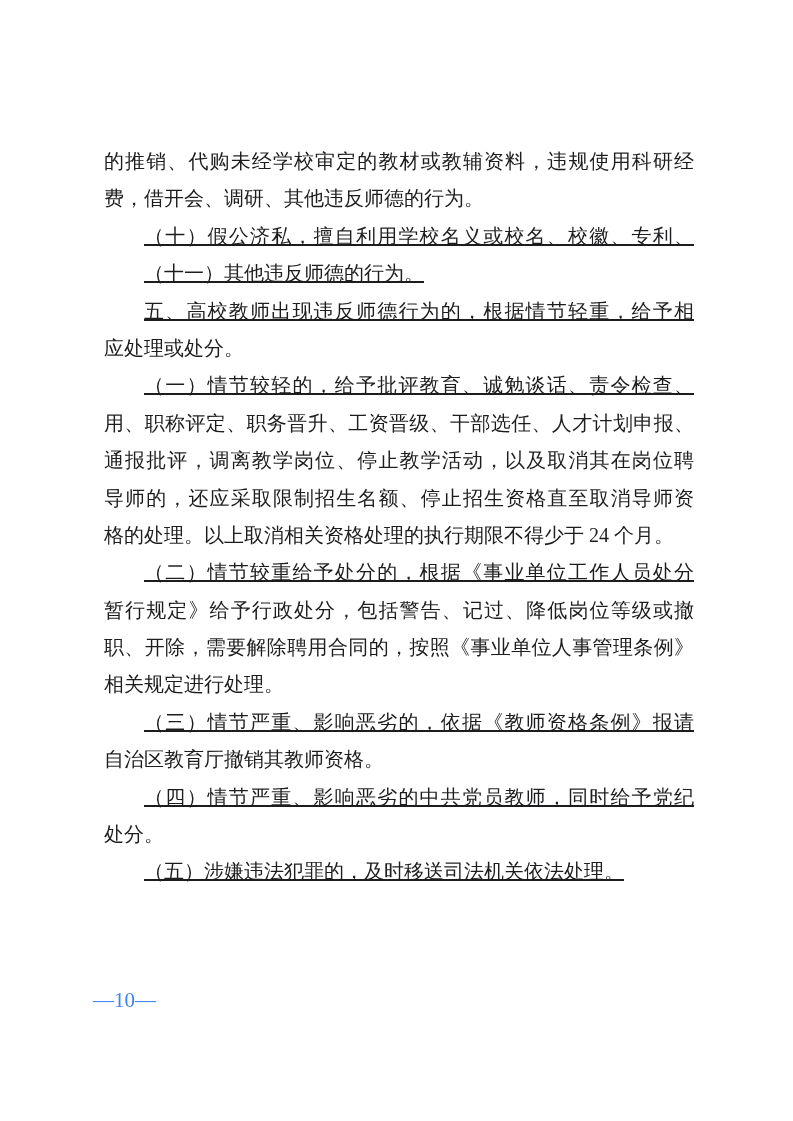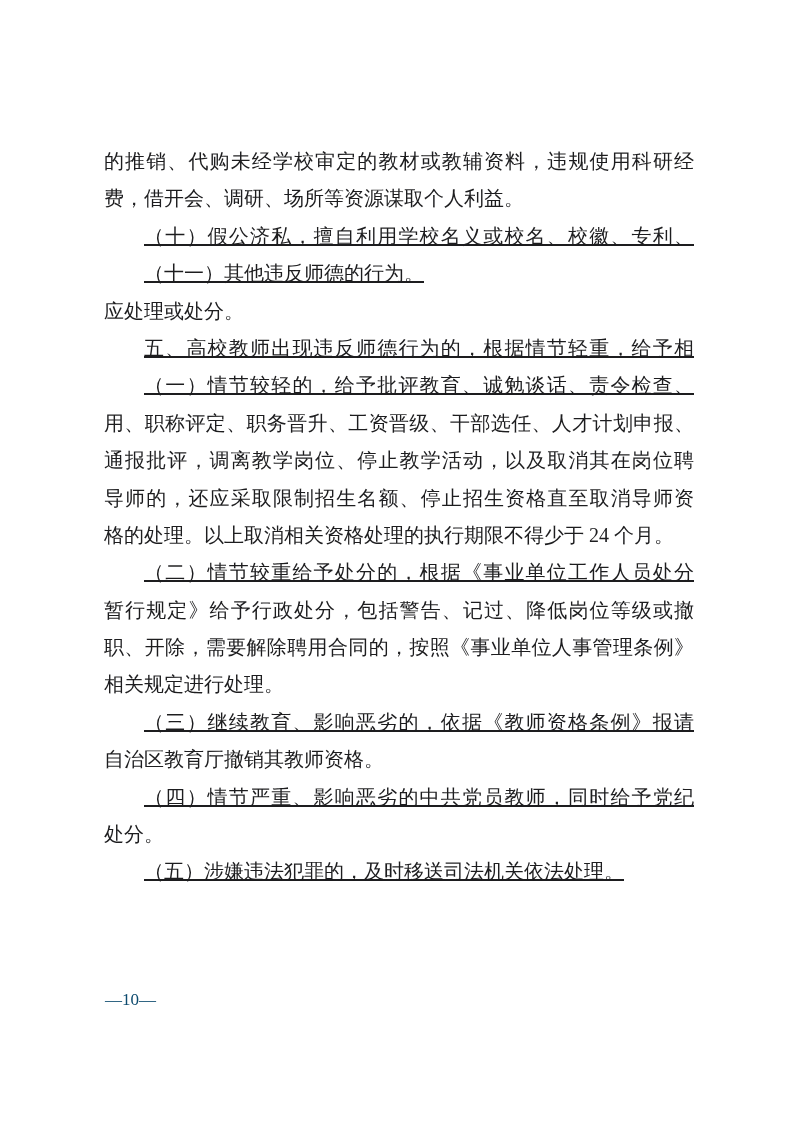--- a/index.html
+++ b/index.html
@@ -36,47 +36,47 @@
   .line.indent {
     padding-left: 40px;
     text-decoration: underline;
   }
   .line.para-end {
     text-align-last: left;
     -moz-text-align-last: left;
   }
   .footer-pagenum {
     position: absolute;
-    left: 105px;
+    left: 93px;
     top: 988px;
-    font-size: 17px;
+    font-size: 21px;
     line-height: 24px;
-    color: #0c4a6e;
+    color: #3b82f6;
   }
 </style>
 </head>
 <body>
 
 <div class="page">
   <div class="doc-body">
       <div class="line">的推销、代购未经学校审定的教材或教辅资料，违规使用科研经</div>
-      <div class="line para-end">费，借开会、调研、场所等资源谋取个人利益。</div>
+      <div class="line para-end">费，借开会、调研、其他违反师德的行为。</div>
       <div class="line indent">（十）假公济私，擅自利用学校名义或校名、校徽、专利、</div>
       <div class="line indent para-end">（十一）其他违反师德的行为。</div>
+      <div class="line indent">五、高校教师出现违反师德行为的，根据情节轻重，给予相</div>
       <div class="line para-end">应处理或处分。</div>
-      <div class="line indent">五、高校教师出现违反师德行为的，根据情节轻重，给予相</div>
       <div class="line indent">（一）情节较轻的，给予批评教育、诚勉谈话、责令检查、</div>
       <div class="line">用、职称评定、职务晋升、工资晋级、干部选任、人才计划申报、</div>
       <div class="line">通报批评，调离教学岗位、停止教学活动，以及取消其在岗位聘</div>
       <div class="line">导师的，还应采取限制招生名额、停止招生资格直至取消导师资</div>
       <div class="line para-end">格的处理。以上取消相关资格处理的执行期限不得少于 24 个月。</div>
       <div class="line indent">（二）情节较重给予处分的，根据《事业单位工作人员处分</div>
       <div class="line">暂行规定》给予行政处分，包括警告、记过、降低岗位等级或撤</div>
       <div class="line">职、开除，需要解除聘用合同的，按照《事业单位人事管理条例》</div>
       <div class="line para-end">相关规定进行处理。</div>
-      <div class="line indent">（三）继续教育、影响恶劣的，依据《教师资格条例》报请</div>
+      <div class="line indent">（三）情节严重、影响恶劣的，依据《教师资格条例》报请</div>
       <div class="line para-end">自治区教育厅撤销其教师资格。</div>
       <div class="line indent">（四）情节严重、影响恶劣的中共党员教师，同时给予党纪</div>
       <div class="line para-end">处分。</div>
       <div class="line indent para-end">（五）涉嫌违法犯罪的，及时移送司法机关依法处理。</div>
     </div>
   <div class="footer-pagenum">—10—</div>
 </div>
 
 </body></html>

